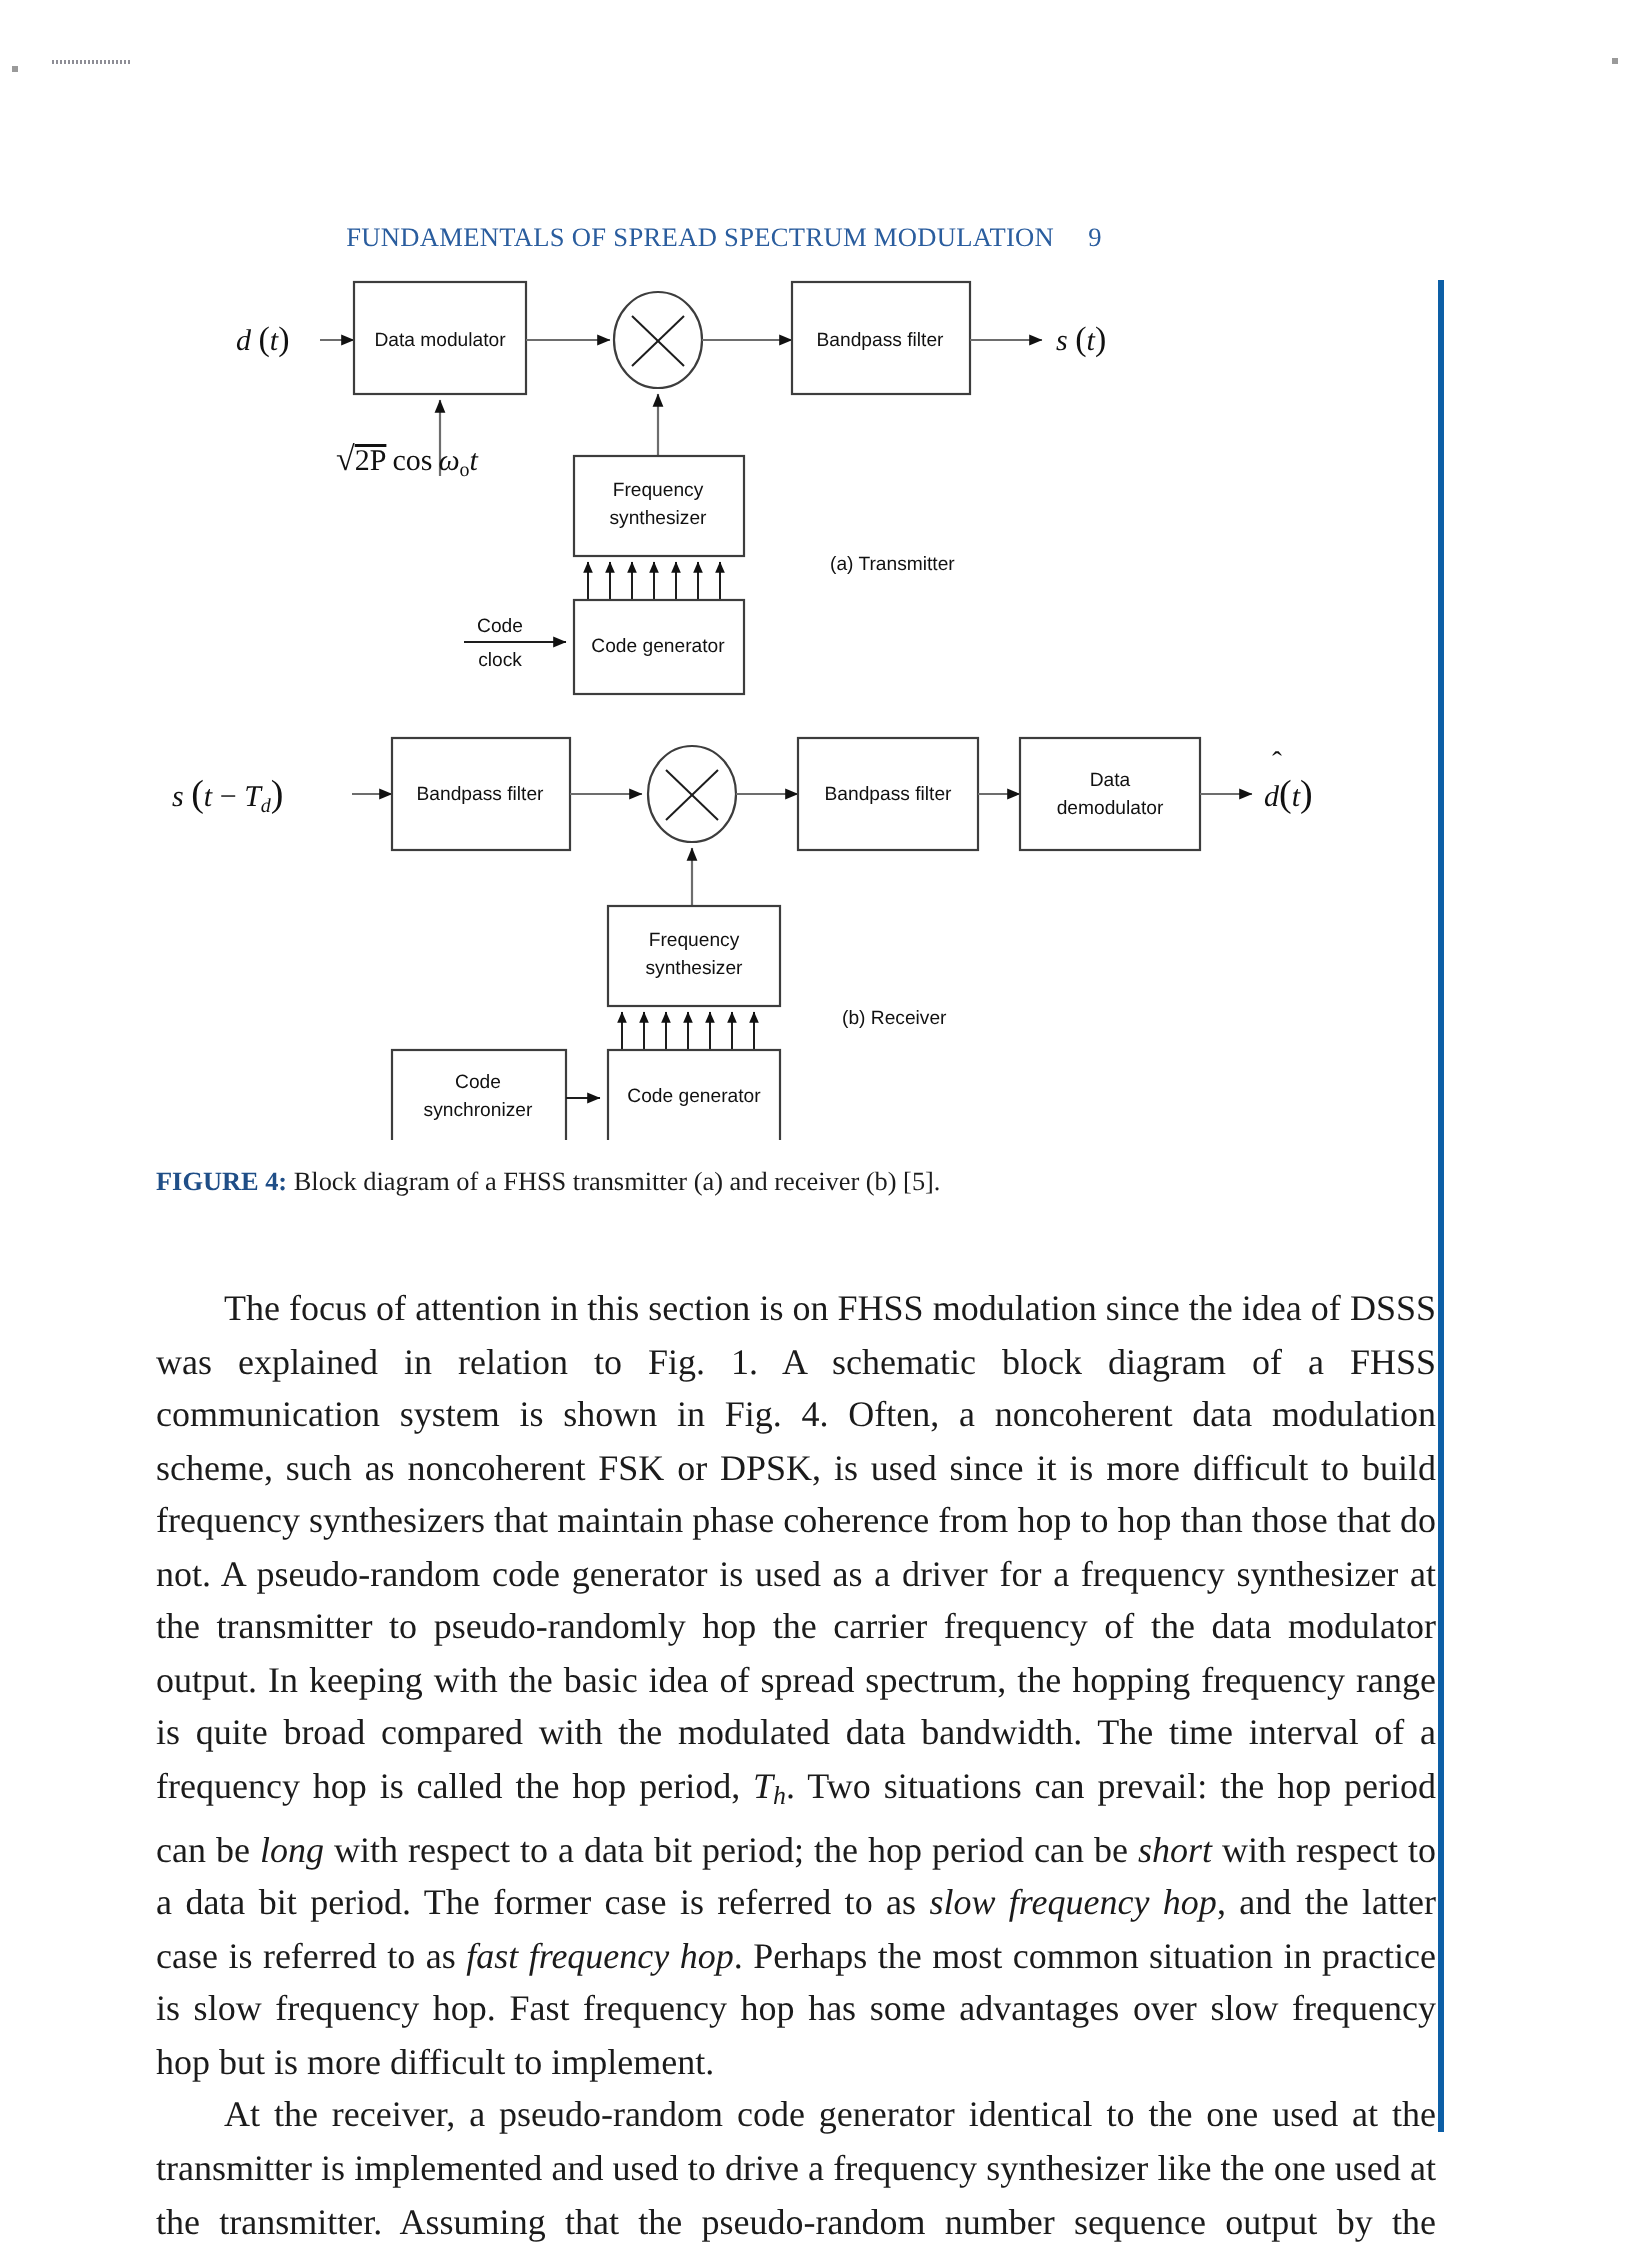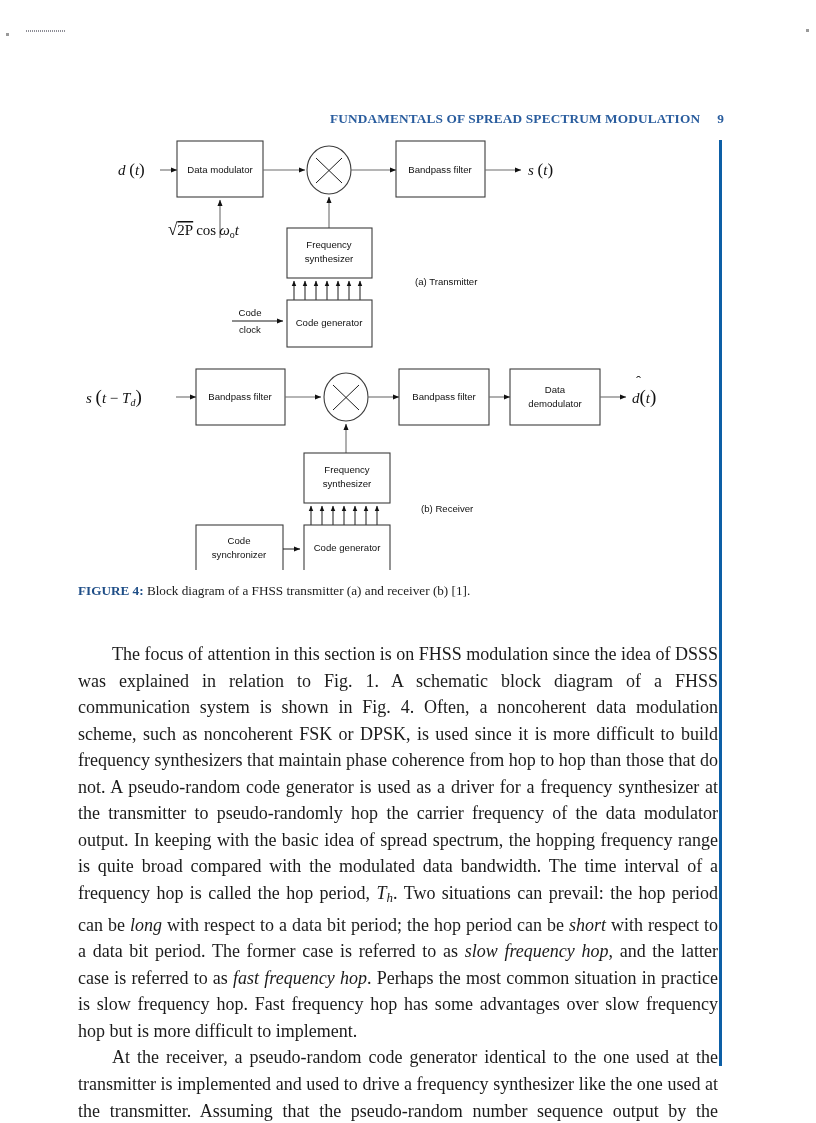--- a/index.html
+++ b/index.html
@@ -27,25 +27,25 @@
     left: 26px; top: 30px;
     width: 40px; height: 2px;
     background: repeating-linear-gradient(to right,#8e8e96 0 1px, #ffffff 1px 2px);
   }
 
   
   .running-head {
     position: absolute;
     left: 0; right: 0;
     top: 111px;
-    text-align: right;
+    text-align: center;
     padding-right: 92px;
     color: #2a5d9e;
     font-family: "Liberation Serif", serif;
-    font-weight: bold;
+    font-weight: normal;
     font-size: 13.3px;
     letter-spacing: .15px;
     white-space: nowrap;
   }
   .running-head .page-num {
     display: inline-block;
     margin-left: 17px;
   }
 
   
@@ -248,19 +248,19 @@
 
     <line class="lnk" x1="283" y1="419" x2="300" y2="419" marker-end="url(#ah)"></line>
 
     <text class="slbl" x="421" y="382">(b) Receiver</text>
   </g>
 </svg>
 </div>
 
 <div class="caption">
   <span class="fignum">FIGURE 4:</span>
-  <span class="captext">Block diagram of a FHSS transmitter (a) and receiver (b) [1].</span>
+  <span class="captext">Block diagram of a FHSS transmitter (a) and receiver (b) [5].</span>
 </div>
 
 <div class="body-text">
   <p><span>The focus of attention in this section is on FHSS modulation since the idea of DSSS was explained in relation to Fig. 1. A schematic block diagram of a FHSS communication system is shown in Fig. 4. Often, a noncoherent data modulation scheme, such as noncoherent FSK or DPSK, is used since it is more difficult to build frequency synthesizers that maintain phase coherence from hop to hop than those that do not. A pseudo-random code generator is used as a driver for a frequency synthesizer at the transmitter to pseudo-randomly hop the carrier frequency of the data modulator output. In keeping with the basic idea of spread spectrum, the hopping frequency range is quite broad compared with the modulated data bandwidth. The time interval of a frequency hop is called the hop period, </span><i>T</i><sub><i>h</i></sub><span>. Two situations can prevail: the hop period can be </span><i>long</i><span> with respect to a data bit period; the hop period can be </span><i>short</i><span> with respect to a data bit period. The former case is referred to as </span><i>slow frequency hop</i><span>, and the latter case is referred to as </span><i>fast frequency hop</i><span>. Perhaps the most common situation in practice is slow frequency hop. Fast frequency hop has some advantages over slow frequency hop but is more difficult to implement.</span></p>
   <p>At the receiver, a pseudo-random code generator identical to the one used at the transmitter is implemented and used to drive a frequency synthesizer like the one used at the transmitter. Assuming that the pseudo-random number sequence output by the number</p>
 </div>
 
 </body></html>

